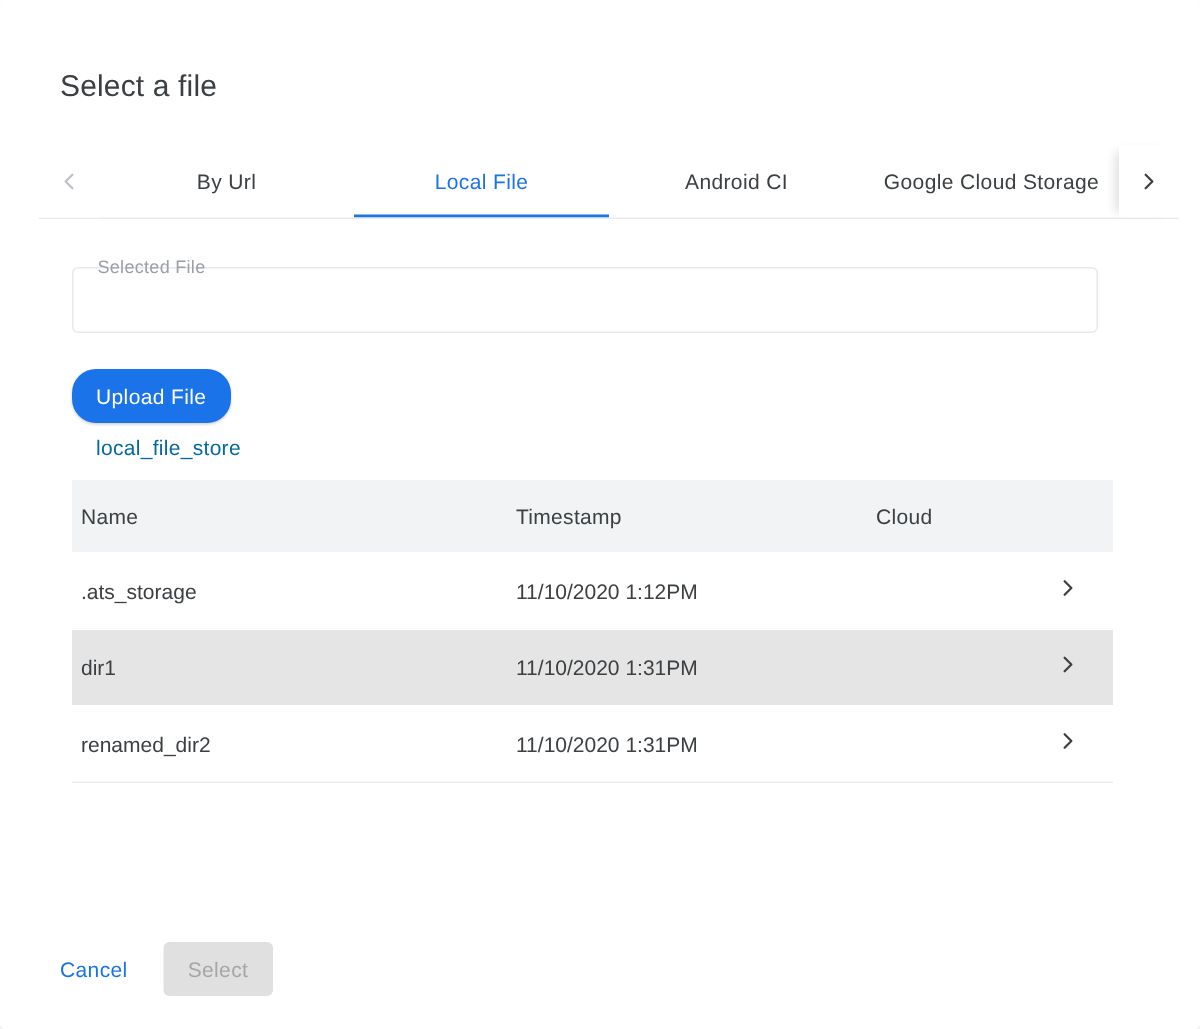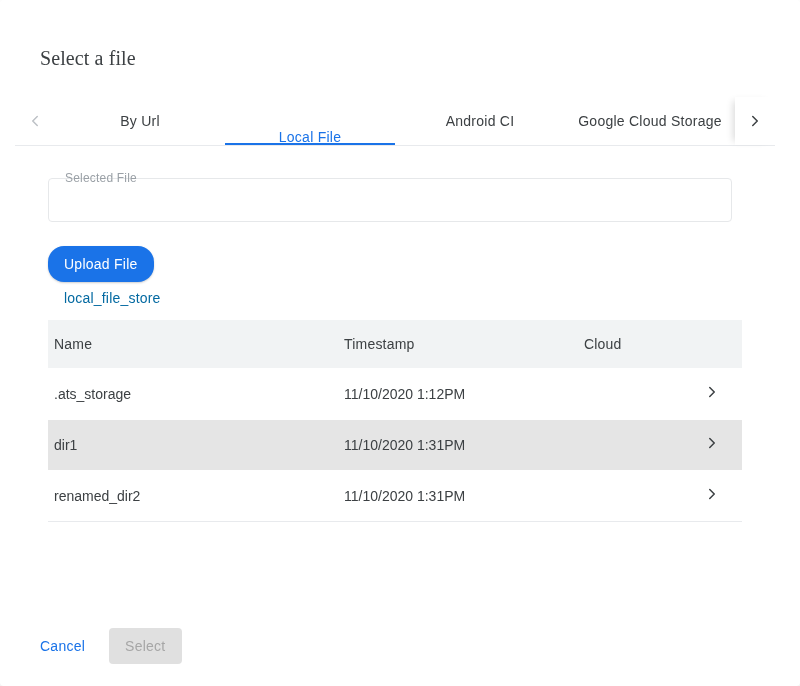--- a/index.html
+++ b/index.html
@@ -32,27 +32,26 @@
 
   
   .dialog-title {
     position: absolute;
     left: 40px;
     top: 44px;
     font-size: 20px;
     line-height: 28px;
     color: #3c4043;
     letter-spacing: 0.1px;
-    font-family: Liberation Serif, serif;
   }
 
   
   .tab-bar {
     position: absolute;
-    left: 15px;
+    left: 26px;
     top: 97px;
     width: 760px;
     height: 48px;
     display: flex;
     align-items: stretch;
     border-bottom: 1px solid #e8eaed;
     background: #ffffff;
   }
   .tab-scroll-btn {
     flex: 0 0 40px;
@@ -84,21 +83,21 @@
     justify-content: center;
     font-size: 14px;
     letter-spacing: 0.25px;
     color: #3c4043;
     position: relative;
     cursor: pointer;
     padding: 0 6px;
     box-sizing: border-box;
     text-align: center;
   }
-  .tab.active { color: #1a73e8; font-weight: 500; align-items: flex-end; }
+  .tab.active { color: #1a73e8; font-weight: 500; }
   .tab.active::after {
     content: "";
     position: absolute;
     left: 0; right: 0; bottom: 0;
     height: 2px;
     background: #1a73e8;
   }
 
   
   .field-wrap {

